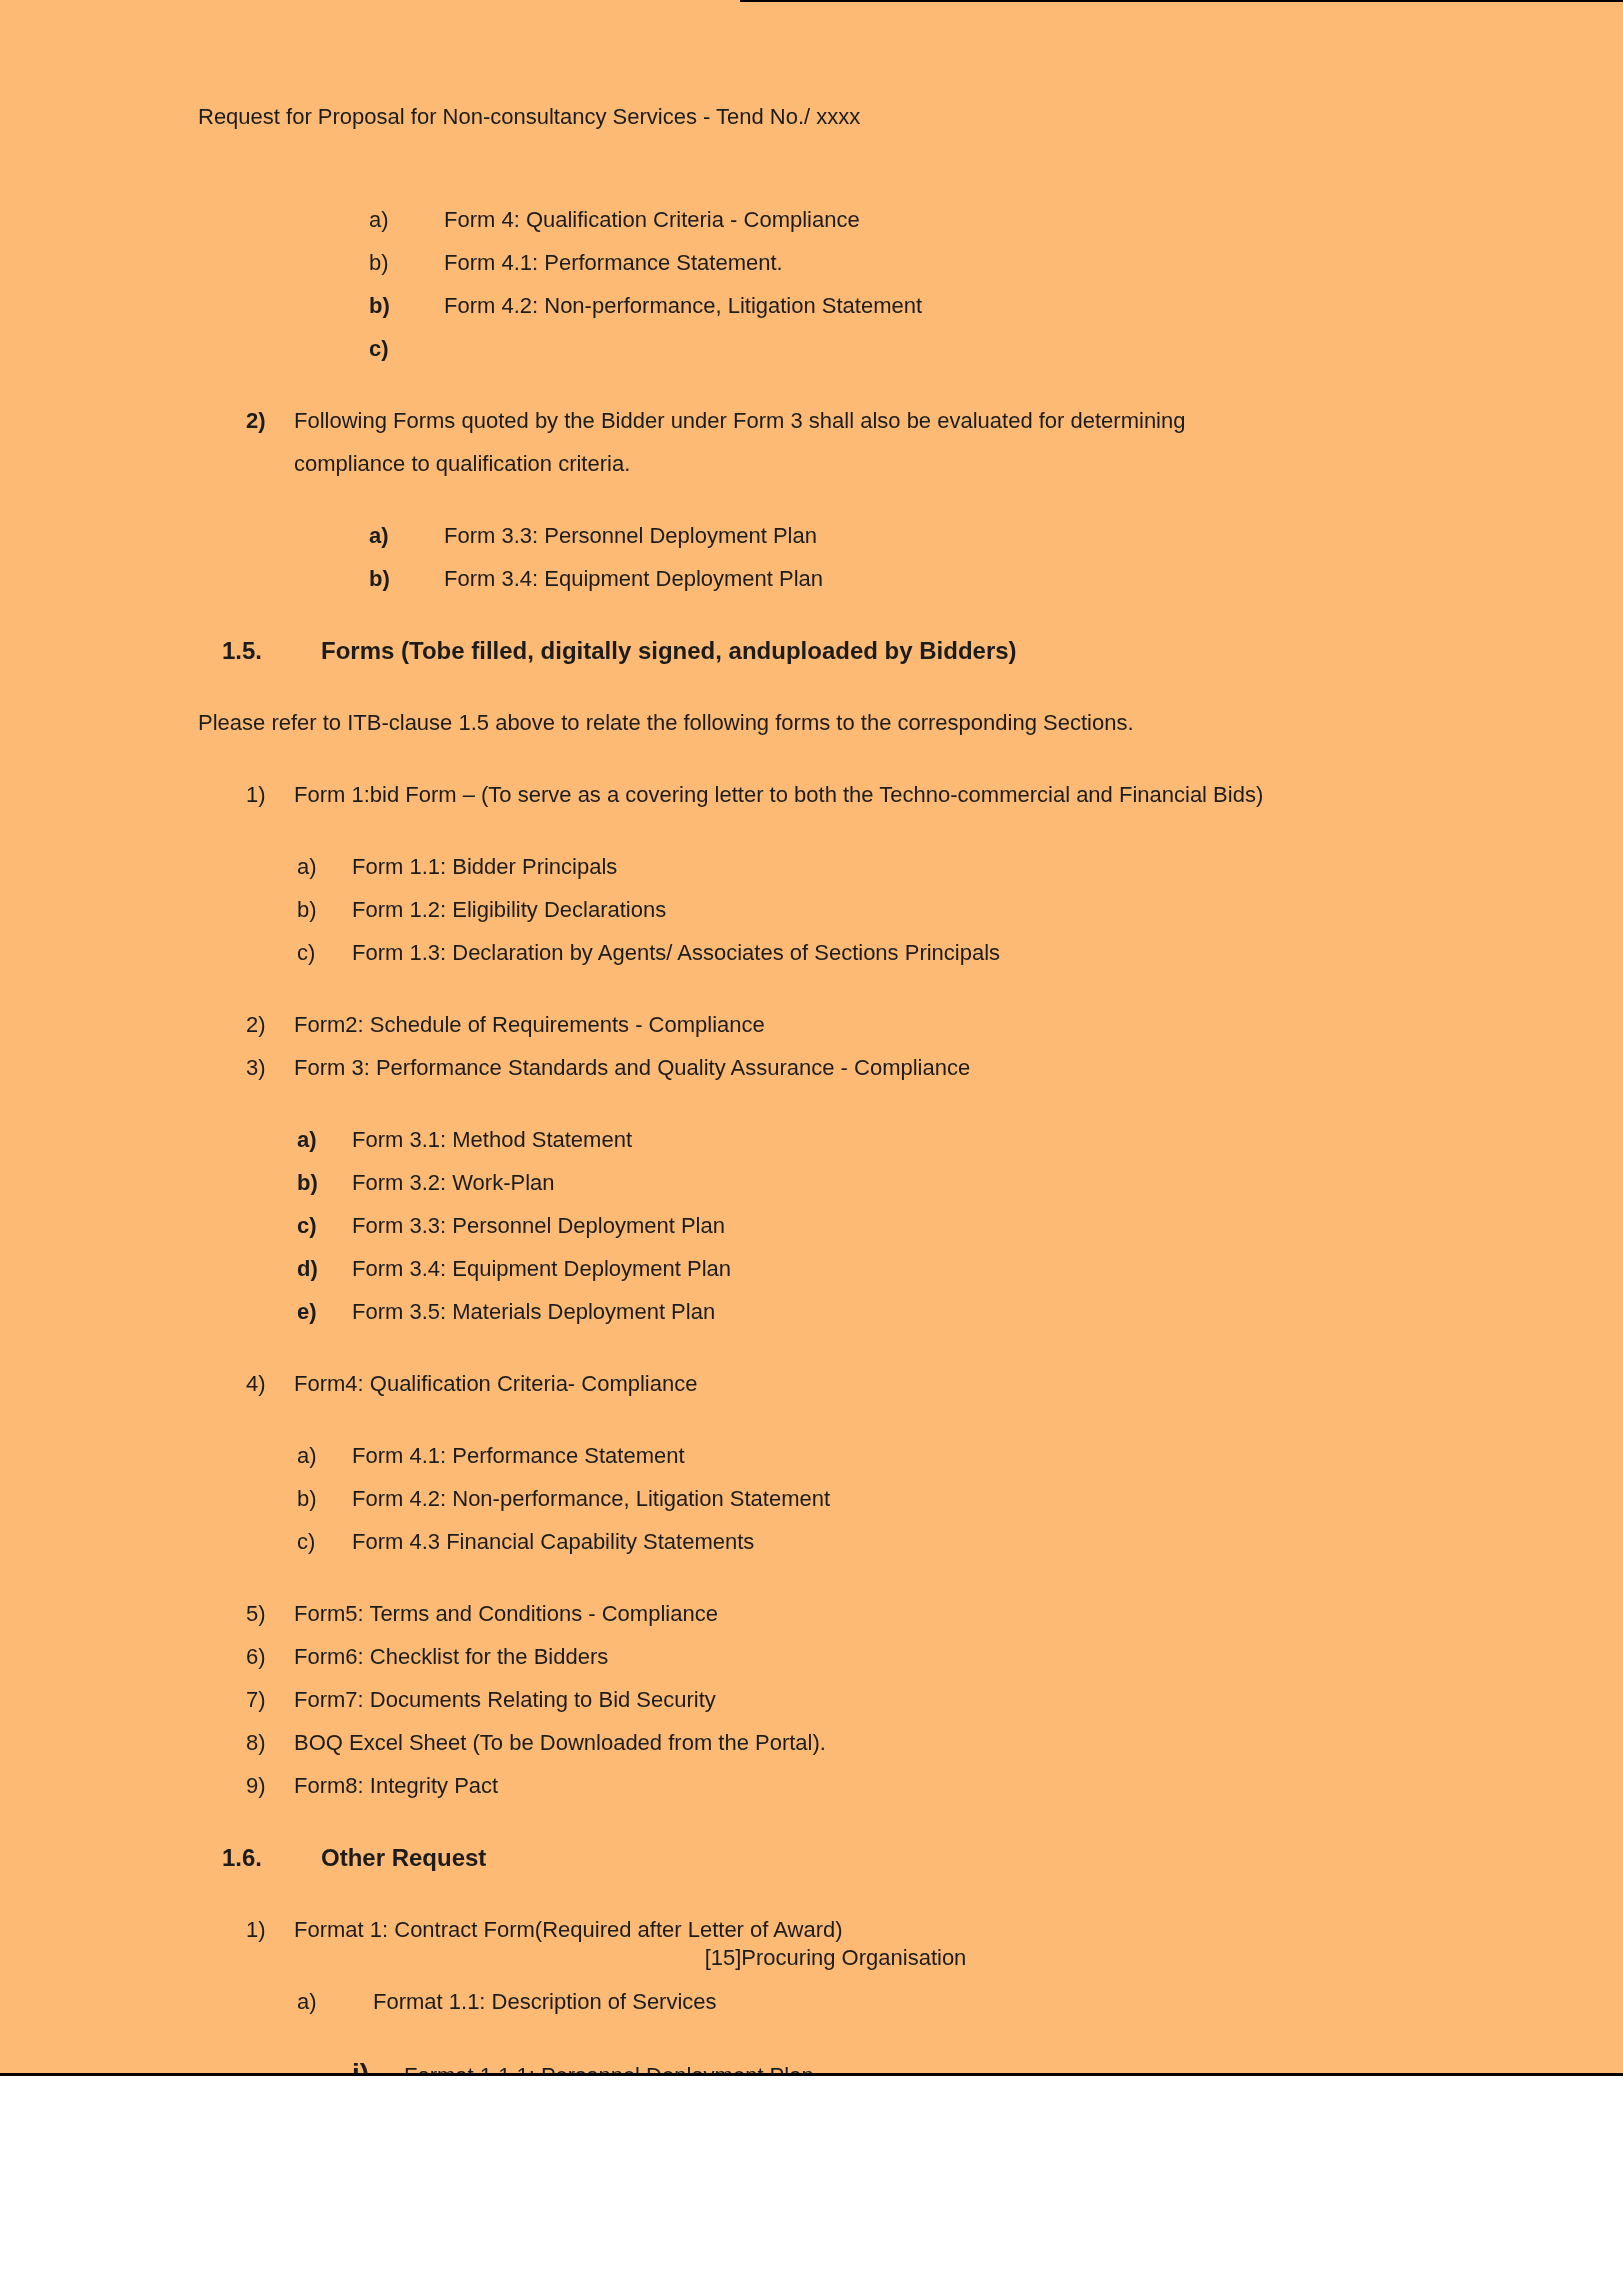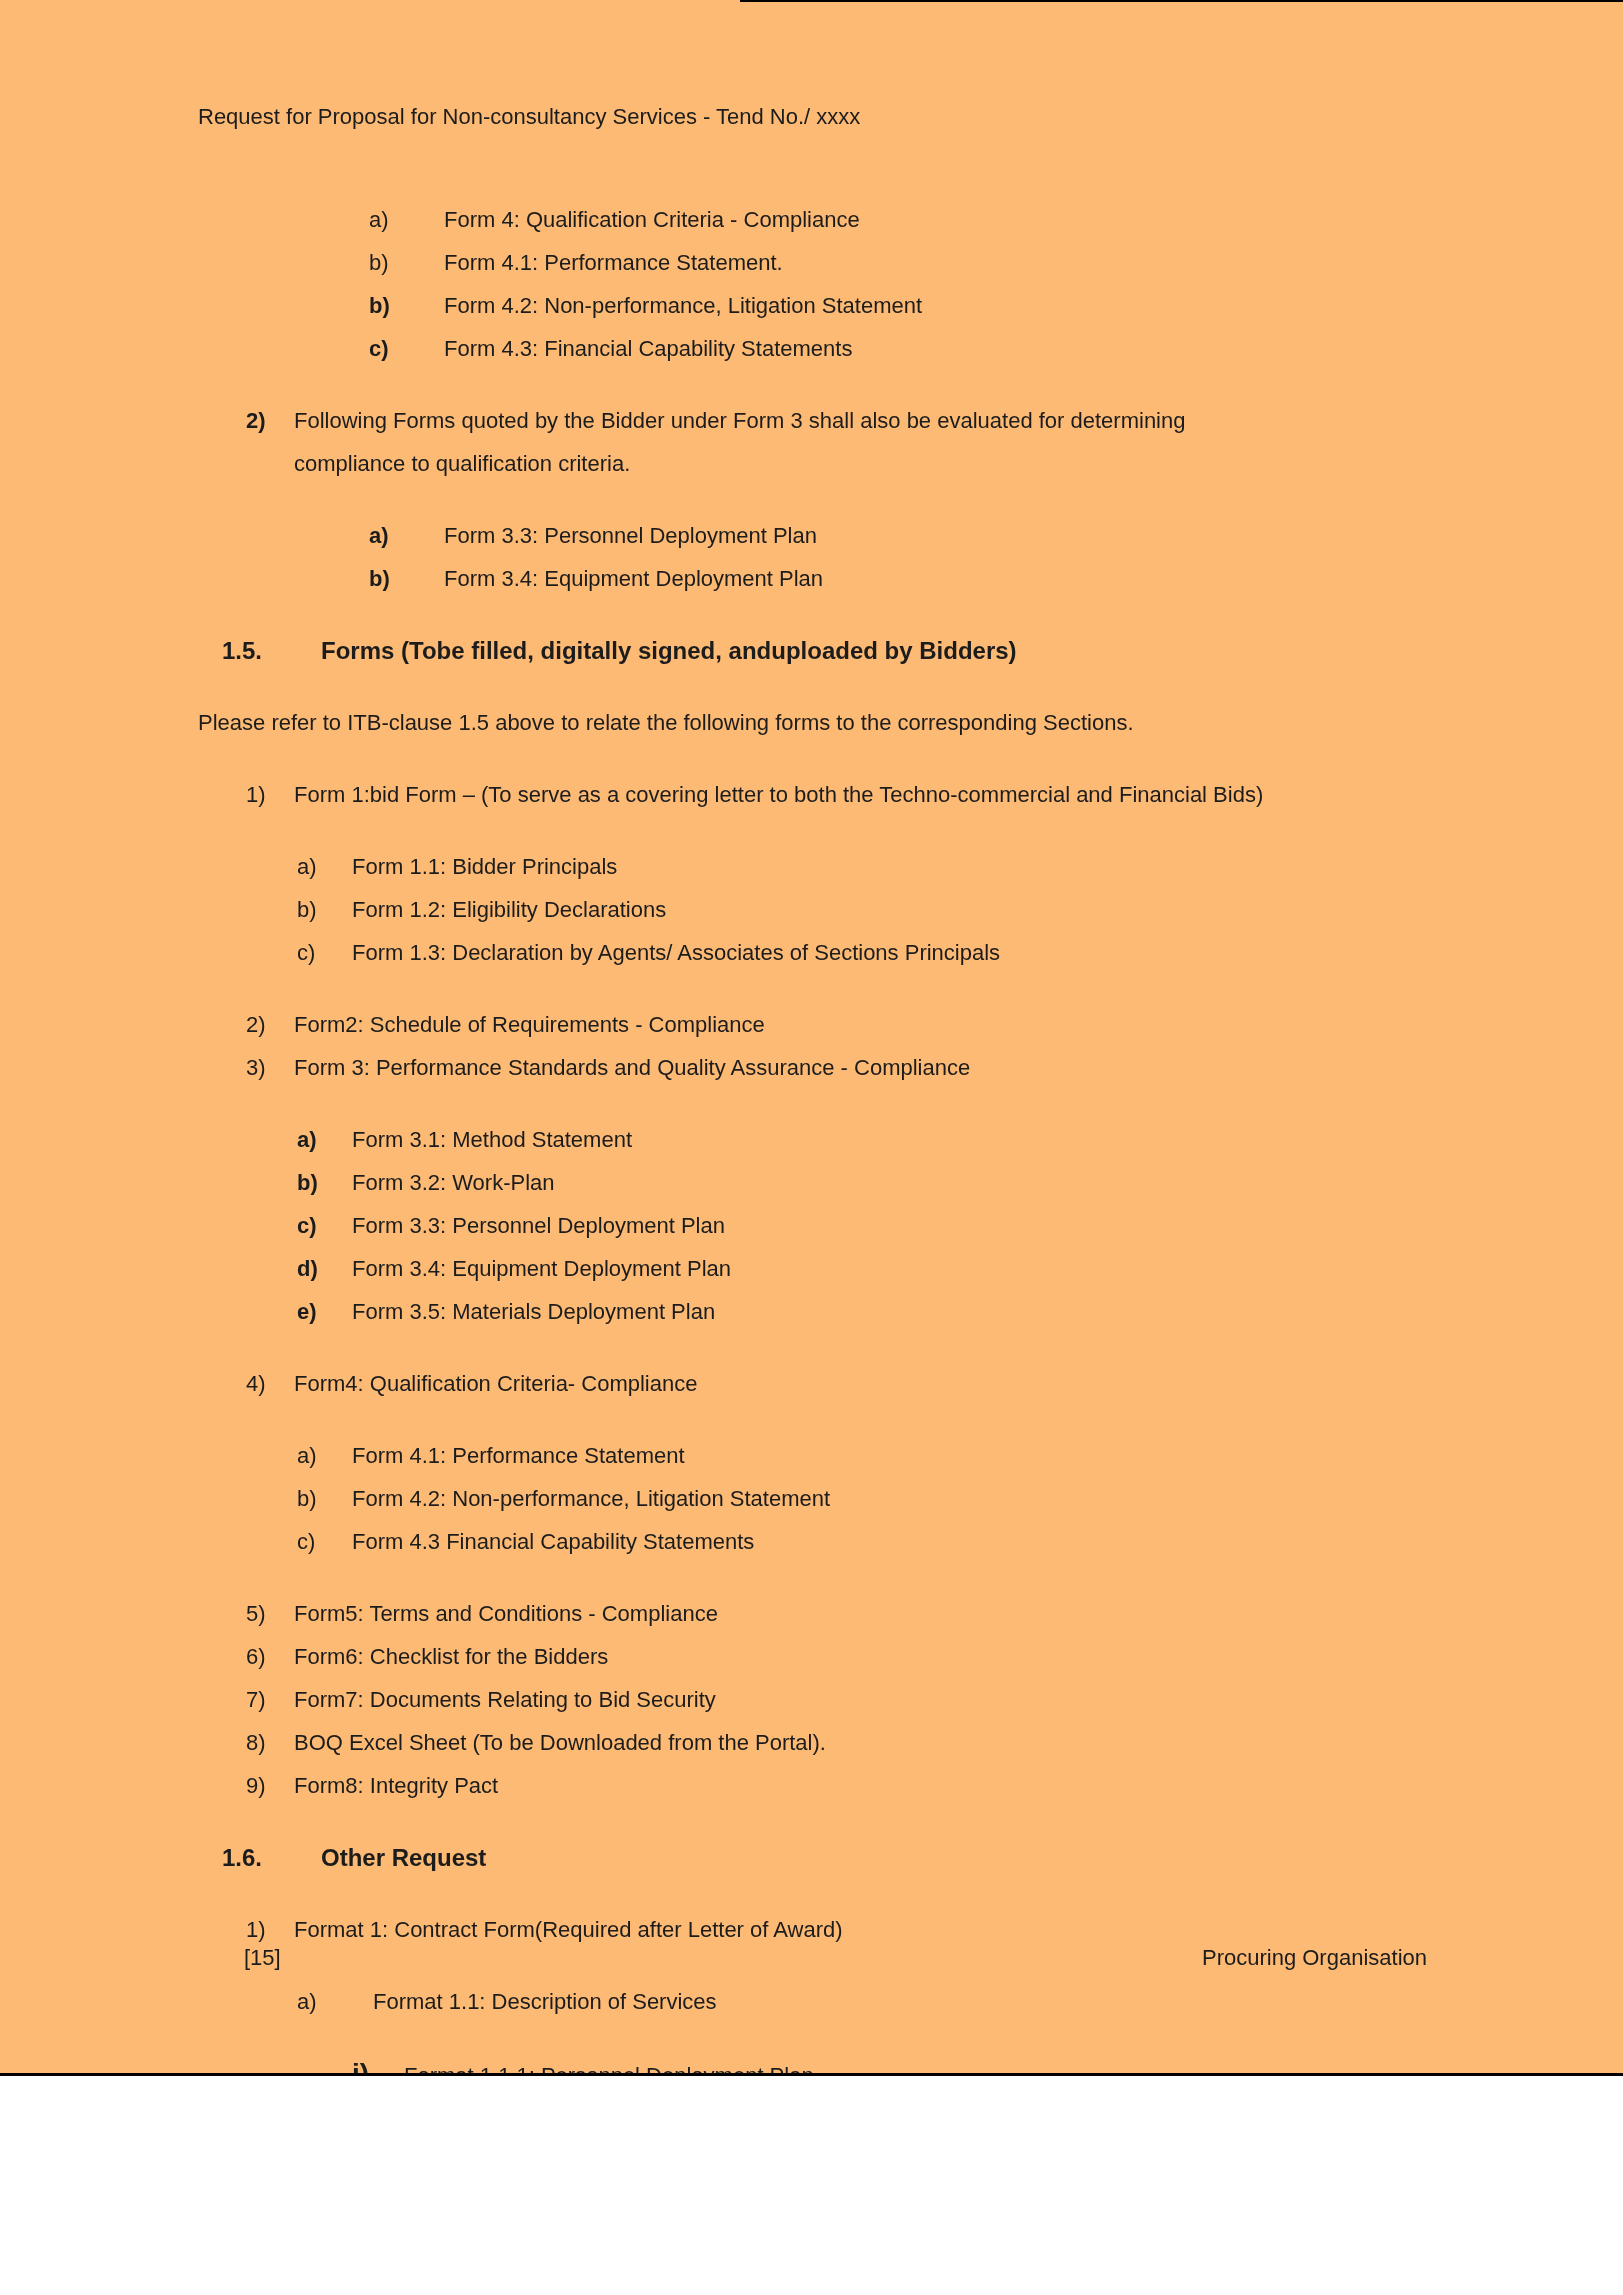--- a/index.html
+++ b/index.html
@@ -54,21 +54,21 @@
   .gap  { margin-top: 29px; }
   .bold { font-weight: 700; }
   .big  { font-size: 28px; }
 
   .footer {
     position: absolute;
     left: 198px;
     right: 196px;
     bottom: 97px;
     display: flex;
-    justify-content: space-between;
+    justify-content: center;
     font-size: 22px;
     line-height: 43px;
   }
   .footer .left { padding-left: 46px; }
 
   
   .edge-bottom {
     position: absolute;
     left: 0; right: 0; bottom: 0;
     height: 3.3px;
@@ -99,21 +99,20 @@
         <div class="line l2top">
           <span class="marker">b)</span>
           <span class="text">Form 4.1: Performance Statement.</span>
         </div>
         <div class="line l2top">
           <span class="marker bold">b)</span>
           <span class="text">Form 4.2: Non-performance, Litigation Statement</span>
         </div>
         <div class="line l2top">
           <span class="marker bold">c)</span>
-          <span class="text">Form 4.3: Financial Capability Statements</span>
         </div>
         <div class="line l1 gap">
           <span class="marker bold">2)</span>
           <span class="text">Following Forms quoted by the Bidder under Form 3 shall also be evaluated for determining compliance to qualification criteria.</span>
         </div>
         <div class="line l2top gap">
           <span class="marker bold">a)</span>
           <span class="text">Form 3.3: Personnel Deployment Plan</span>
         </div>
         <div class="line l2top">

